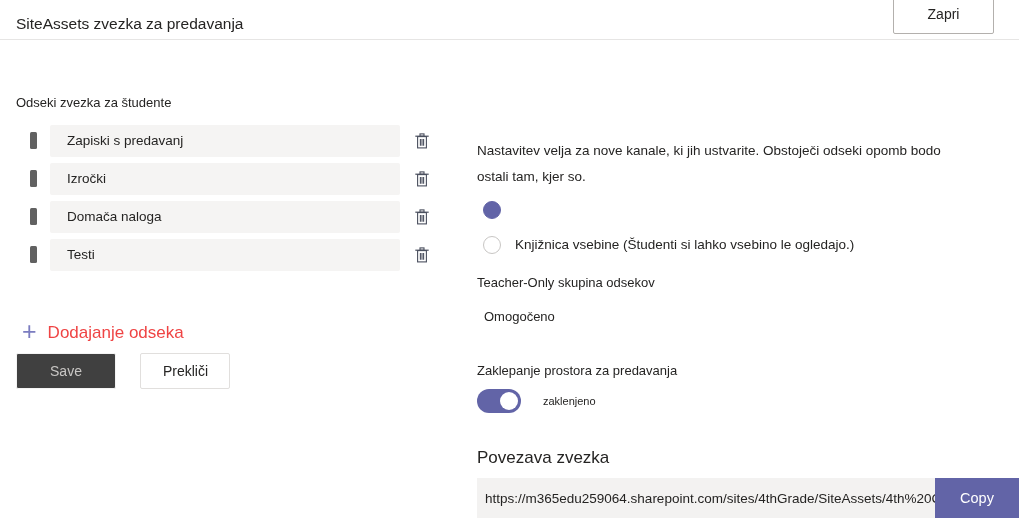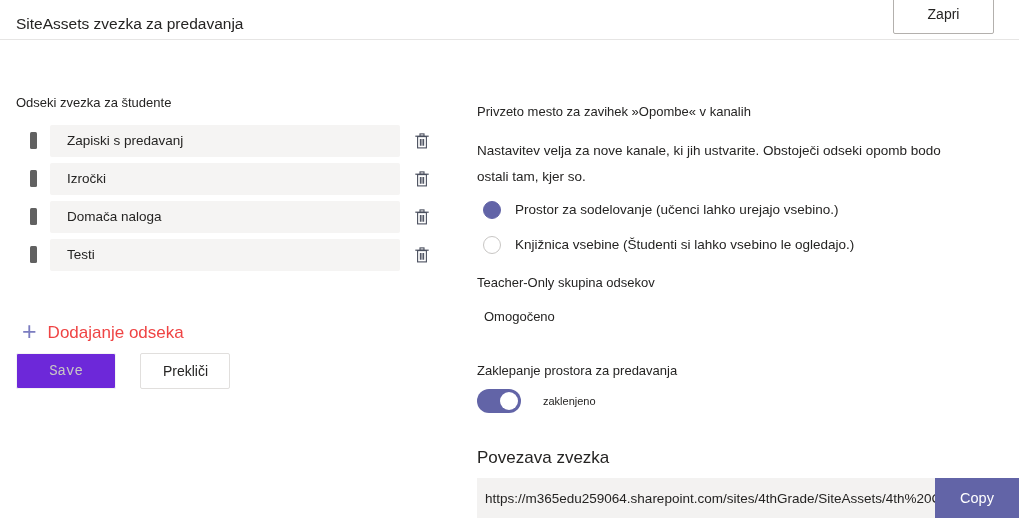--- a/index.html
+++ b/index.html
@@ -78,22 +78,22 @@
   #add-section-label { font-size: 17px; color: #ef4444; white-space: nowrap; }
 
   #left-actions { position: absolute; left: 16px; top: 313px; }
   .action-btn {
     height: 36px; border-radius: 2px;
     font-family: "Liberation Sans", sans-serif; font-size: 14px;
     display: inline-flex; align-items: center; justify-content: center;
     padding: 0; vertical-align: top;
   }
   #save-button {
-    width: 100px; background: #6d28d9; border: 1px solid #f4f4f4;
-    color: #c8c6c4; cursor: default; font-family: Liberation Mono, monospace;
+    width: 100px; background: #404040; border: 1px solid #f4f4f4;
+    color: #c8c6c4; cursor: default;
   }
   #cancel-button {
     width: 90px; margin-left: 20px;
     background: #ffffff; border: 1px solid #e1dfdd;
     color: #252423; cursor: pointer;
   }
 
   
   #right-col { position: absolute; left: 477px; top: 0; width: 542px; height: 526px; }
 
@@ -253,28 +253,26 @@
 
   <div id="left-actions">
     <button class="action-btn" id="save-button" disabled="">Save</button>
     <button class="action-btn" id="cancel-button">Prekliči</button>
   </div>
 
 </div>
 
 <div id="right-col">
 
-  <div id="default-location-heading">Privzeto mesto za zavihek »Opombe« v kanalih</div>
 
   <div id="default-location-desc">Nastavitev velja za nove kanale, ki jih ustvarite. Obstoječi odseki opomb bodo ostali tam, kjer so.</div>
 
   <div id="radio-group">
     <div class="radio-row">
       <span class="radio-mark checked"></span>
-      <span class="radio-label">Prostor za sodelovanje (učenci lahko urejajo vsebino.)</span>
     </div>
     <div class="radio-row">
       <span class="radio-mark unchecked"></span>
       <span class="radio-label">Knjižnica vsebine (Študenti si lahko vsebino le ogledajo.)</span>
     </div>
   </div>
 
   <div id="teacher-only-heading">Teacher-Only skupina odsekov</div>
   <div id="teacher-only-value">Omogočeno</div>
 

